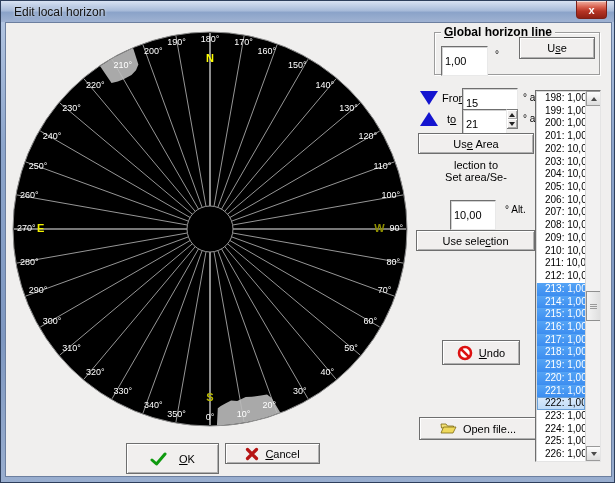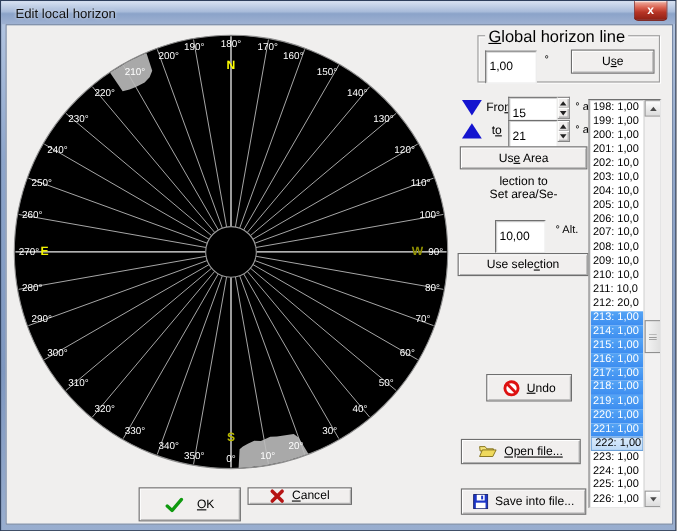--- a/index.html
+++ b/index.html
@@ -32,42 +32,42 @@
     display:flex; align-items:center; justify-content:center;
     font-size:11px; color:#000; cursor:default; gap:6px; }
   .edit { background:#fff; border:1px solid; border-color:#6f6f6f #e9e9e9 #e9e9e9 #6f6f6f;
     box-shadow:inset 1px 1px 0 rgba(0,0,0,.18);
     font-family:"Liberation Sans",sans-serif; font-size:11px; padding:14px 3px; color:#000; width:100%; height:100%; }
   .lbl { position:absolute; font-size:11px; color:#000; white-space:nowrap; }
 
   .groupbox { position:absolute; left:428px; top:9px; width:166px; height:43px;
     border:1px solid #9c9c9c; box-shadow:inset 1px 1px 0 #fff, 1px 1px 0 #fff; }
   .groupbox .legend { position:absolute; top:-8px; left:6px; background:#f0efee;
-    padding:0 3px; font-size:15px; }
+    padding:0 3px; font-size:12px;font-weight:bold; }
 
   .spin-wrap { position:absolute; width:56px; height:20px; display:flex; }
   .spin-wrap input { flex:1 1 auto; min-width:0; }
   .spinner { width:14px; height:100%; display:flex; flex-direction:column;
     border:1px solid #7a7a7a; border-left:none; background:#e9e7e5; }
   .spinner .sb { flex:1; display:flex; align-items:center; justify-content:center;
     background:#efedec; box-shadow:inset 1px 1px 0 #fff, inset -1px -1px 0 #a8a8a8; }
   .arr-up { width:0; height:0; border-left:3px solid transparent; border-right:3px solid transparent; border-bottom:4px solid #222; }
   .arr-dn { width:0; height:0; border-left:3px solid transparent; border-right:3px solid transparent; border-top:4px solid #222; }
 
   .tri-down { position:absolute; width:0; height:0;
     border-left:9px solid transparent; border-right:9px solid transparent; border-top:14px solid #1414cf; }
   .tri-up { position:absolute; width:0; height:0;
     border-left:9px solid transparent; border-right:9px solid transparent; border-bottom:14px solid #1414cf; }
 
   
   .listbox { position:absolute; left:529px; top:67px; width:66px; height:372px;
     background:#fff; border:1px solid; border-color:#6f6f6f #e4e4e4 #e4e4e4 #6f6f6f;
     box-shadow:inset 1px 1px 0 rgba(0,0,0,.15); overflow:hidden; }
   .list-items { position:absolute; left:1px; top:1px; right:15px; bottom:1px; overflow:hidden; }
-  .li { height:12.72px; line-height:12.7px; font-size:10px; padding-left:2px;
+  .li { height:12.72px; line-height:12.7px; font-size:10px; padding-left:8px;
     white-space:nowrap; overflow:hidden; color:#000; background:#fff; cursor:default; }
   .li.selected { background:linear-gradient(180deg,#55a4f5,#3c8df0); color:#fff; }
   .li.focused { background:linear-gradient(180deg,#ddecfc,#bcd9f7); color:#000;
     outline:1px solid #6ba1d9; outline-offset:-1px;text-align:center; }
   .vscroll { position:absolute; top:0; right:0; width:15px; height:100%; background:#f2f1f1;
     border-left:1px solid #d5d5d5; }
   .sbtn { position:absolute; left:0; width:15px; height:15px; background:linear-gradient(180deg,#fdfdfd,#dcdcdc);
     border:1px solid #9a9a9a; display:flex; align-items:center; justify-content:center; }
   .sbtn.up { top:0; } .sbtn.down { bottom:0; }
   .s-up { width:0;height:0;border-left:3px solid transparent;border-right:3px solid transparent;border-bottom:4px solid #4a4a4a; }
@@ -182,28 +182,28 @@
           <text x="369.41999999999996" y="202" fill="#8f8f00" font-size="11" font-weight="bold" text-anchor="middle" dominant-baseline="middle">W</text>
         </svg>
     </div>
 
     <div class="groupbox">
       <span class="legend"><u>G</u><span>lobal horizon line</span></span>
       <div style="position:absolute;left:6px;top:13px;width:47px;height:20px;">
         <input class="edit" value="1,00" style="">
       </div>
       <span class="lbl unit" style="left:60px;top:16px;">°</span>
-      <button class="btn" style="left:84px;top:12px;width:76px;height:22px;">
+      <button class="btn" style="left:84px;top:4px;width:76px;height:22px;">
         <span><span>U</span><u>s</u><span>e</span></span>
       </button>
     </div>
 
     <div class="tri-down" style="left:414px;top:68px;"></div>
     <span class="lbl" style="left:436px;top:69px;"><span>Fro</span><u>m</u><span></span></span>
-    <div class="spin-wrap" style="left:456px;top:65px;">
+    <div class="spin-wrap" style="left:456px;top:65px;flex-direction:column;">
       <input class="edit" value="15" style="">
       <div class="spinner">
         <div class="sb">
             <div class="arr-up"></div>
           </div>
         <div class="sb">
             <div class="arr-dn"></div>
           </div>
       </div>
     </div>
@@ -243,55 +243,46 @@
     </button>
 
     <button class="btn" style="left:436px;top:317px;width:78px;height:25px;">
       <svg width="16" height="16" viewBox="0 0 16 16">
         <circle cx="8" cy="8" r="6" fill="#fff" stroke="#dd1111" stroke-width="2.6"></circle>
         <line x1="3.8" y1="3.8" x2="12.2" y2="12.2" stroke="#dd1111" stroke-width="2.6"></line>
       </svg>
       <span><span></span><u>U</u><span>ndo</span></span>
     </button>
 
-    <button class="btn" style="left:413px;top:376px;width:109px;height:23px;text-decoration:underline;">
+    <button class="btn" style="left:413px;top:394px;width:118px;height:23px;">
       <svg width="17" height="13" viewBox="0 0 17 13">
         <path d="M1 2 h5 l1.5 2 h6 v2 h-12 z" fill="#f4e27a" stroke="#7c6a12" stroke-width="0.8"></path>
         <path d="M1 11 L3.5 5 H16 L13 11 Z" fill="#efd95c" stroke="#7c6a12" stroke-width="0.8"></path>
       </svg>
       <span>Open file...</span>
     </button>
 
-    <button class="btn" style="left:413px;top:421px;width:114px;height:24px;">
-      <svg width="14" height="14" viewBox="0 0 14 14">
-        <rect x="0.6" y="0.6" width="12.8" height="12.8" fill="#1d36c8" stroke="#101a66" stroke-width="0.8"></rect>
-        <rect x="3.4" y="0.8" width="7.2" height="5.2" fill="#fff"></rect>
-        <rect x="7.4" y="1.6" width="1.8" height="3.4" fill="#1d36c8"></rect>
-        <rect x="2.6" y="8" width="8.8" height="5" fill="#fff"></rect>
-      </svg>
-      <span>Save into file...</span>
-    </button>
 
     <div class="listbox">
       <div class="list-items" id="list-items">
           <div class="li normal">198: 1,00</div>
           <div class="li normal">199: 1,00</div>
           <div class="li normal">200: 1,00</div>
           <div class="li normal">201: 1,00</div>
           <div class="li normal">202: 10,0</div>
           <div class="li normal">203: 10,0</div>
           <div class="li normal">204: 10,0</div>
           <div class="li normal">205: 10,0</div>
           <div class="li normal">206: 10,0</div>
           <div class="li normal">207: 10,0</div>
           <div class="li normal">208: 10,0</div>
           <div class="li normal">209: 10,0</div>
           <div class="li normal">210: 10,0</div>
           <div class="li normal">211: 10,0</div>
-          <div class="li normal">212: 20,0</div>
+          <div class="li normal">212: 10,0</div>
           <div class="li selected">213: 1,00</div>
           <div class="li selected">214: 1,00</div>
           <div class="li selected">215: 1,00</div>
           <div class="li selected">216: 1,00</div>
           <div class="li selected">217: 1,00</div>
           <div class="li selected">218: 1,00</div>
           <div class="li selected">219: 1,00</div>
           <div class="li selected">220: 1,00</div>
           <div class="li selected">221: 1,00</div>
           <div class="li focused">222: 1,00</div>
@@ -312,21 +303,21 @@
           </div>
       </div>
     </div>
 
     <button class="btn" style="left:120px;top:420px;width:93px;height:31px;gap:12px;">
       <svg width="17" height="14" viewBox="0 0 17 14">
         <path d="M2 8 L6.5 12 L15 2" fill="none" stroke="#0f9a0f" stroke-width="3" stroke-linecap="round" stroke-linejoin="round"></path>
       </svg>
       <span><span></span><u>O</u><span>K</span></span>
     </button>
-    <button class="btn" style="left:219px;top:420px;width:95px;height:16px;">
+    <button class="btn" style="left:219px;top:420px;width:95px;height:21px;">
       <svg width="14" height="14" viewBox="0 0 14 14">
         <path d="M2.5 2.5 L11.5 11.5 M11.5 2.5 L2.5 11.5" stroke="#b61414" stroke-width="3.2" stroke-linecap="round"></path>
       </svg>
       <span><span></span><u>C</u><span>ancel</span></span>
     </button>
 
   </div>
 </div>
 
 </body></html>

